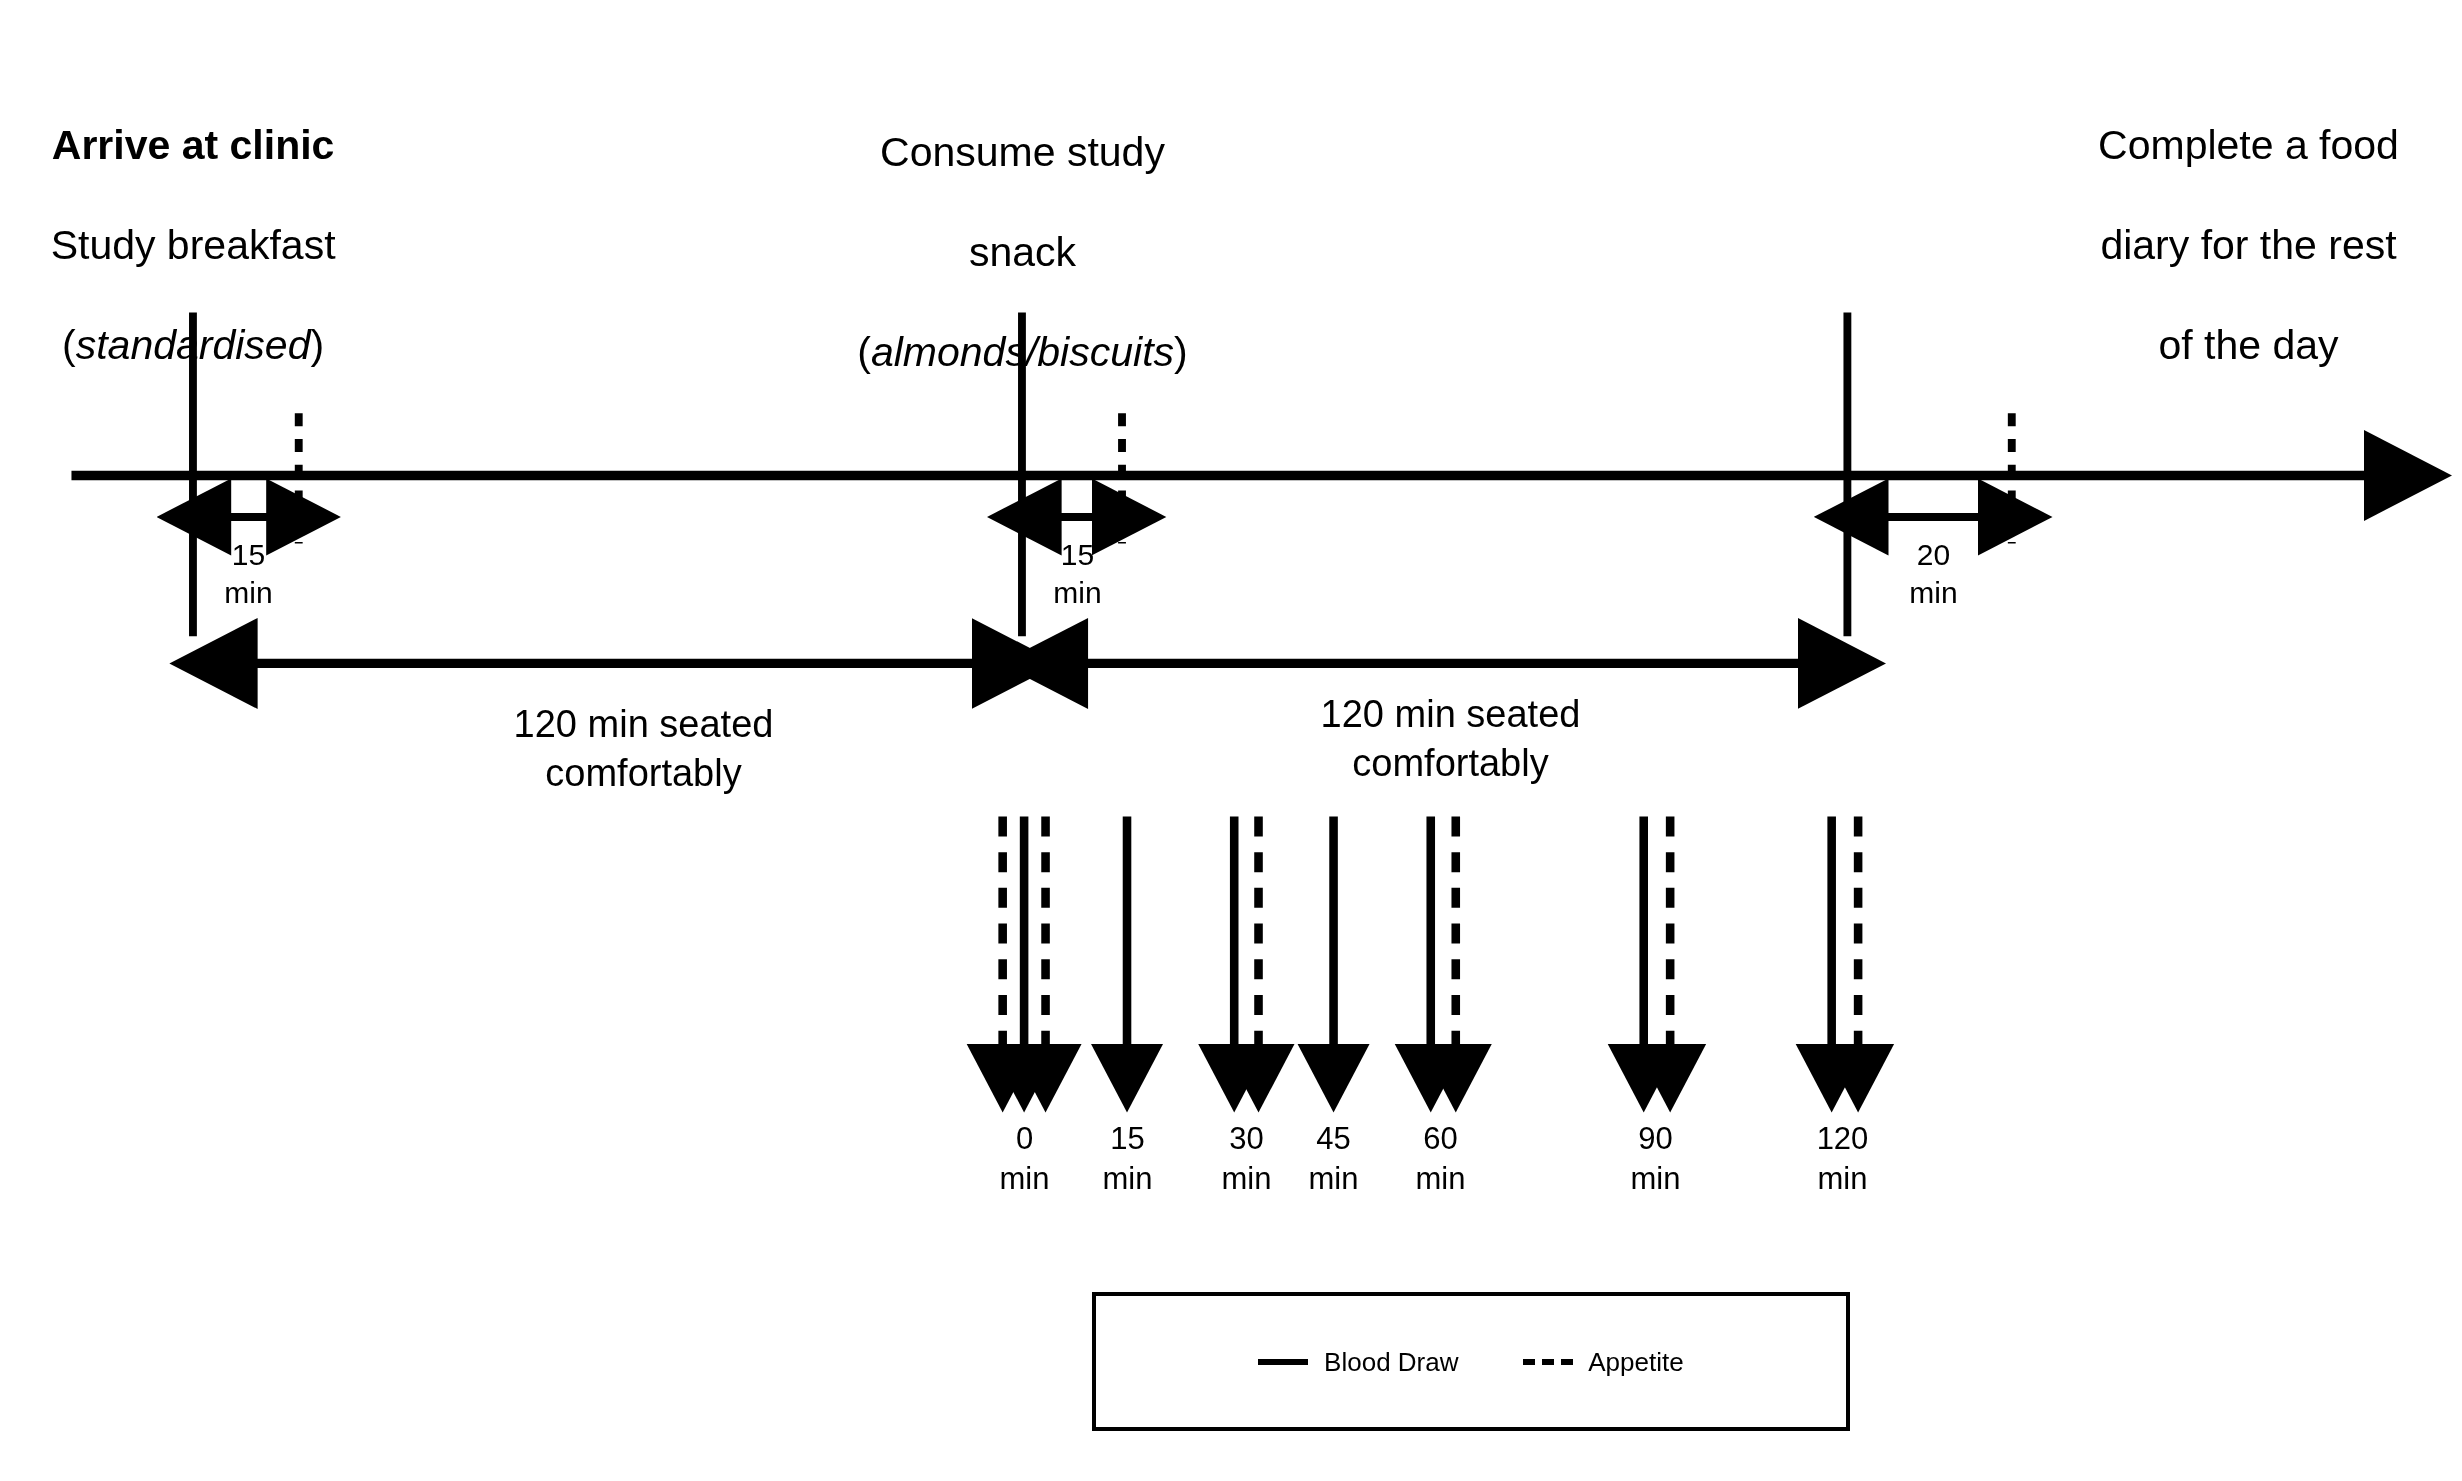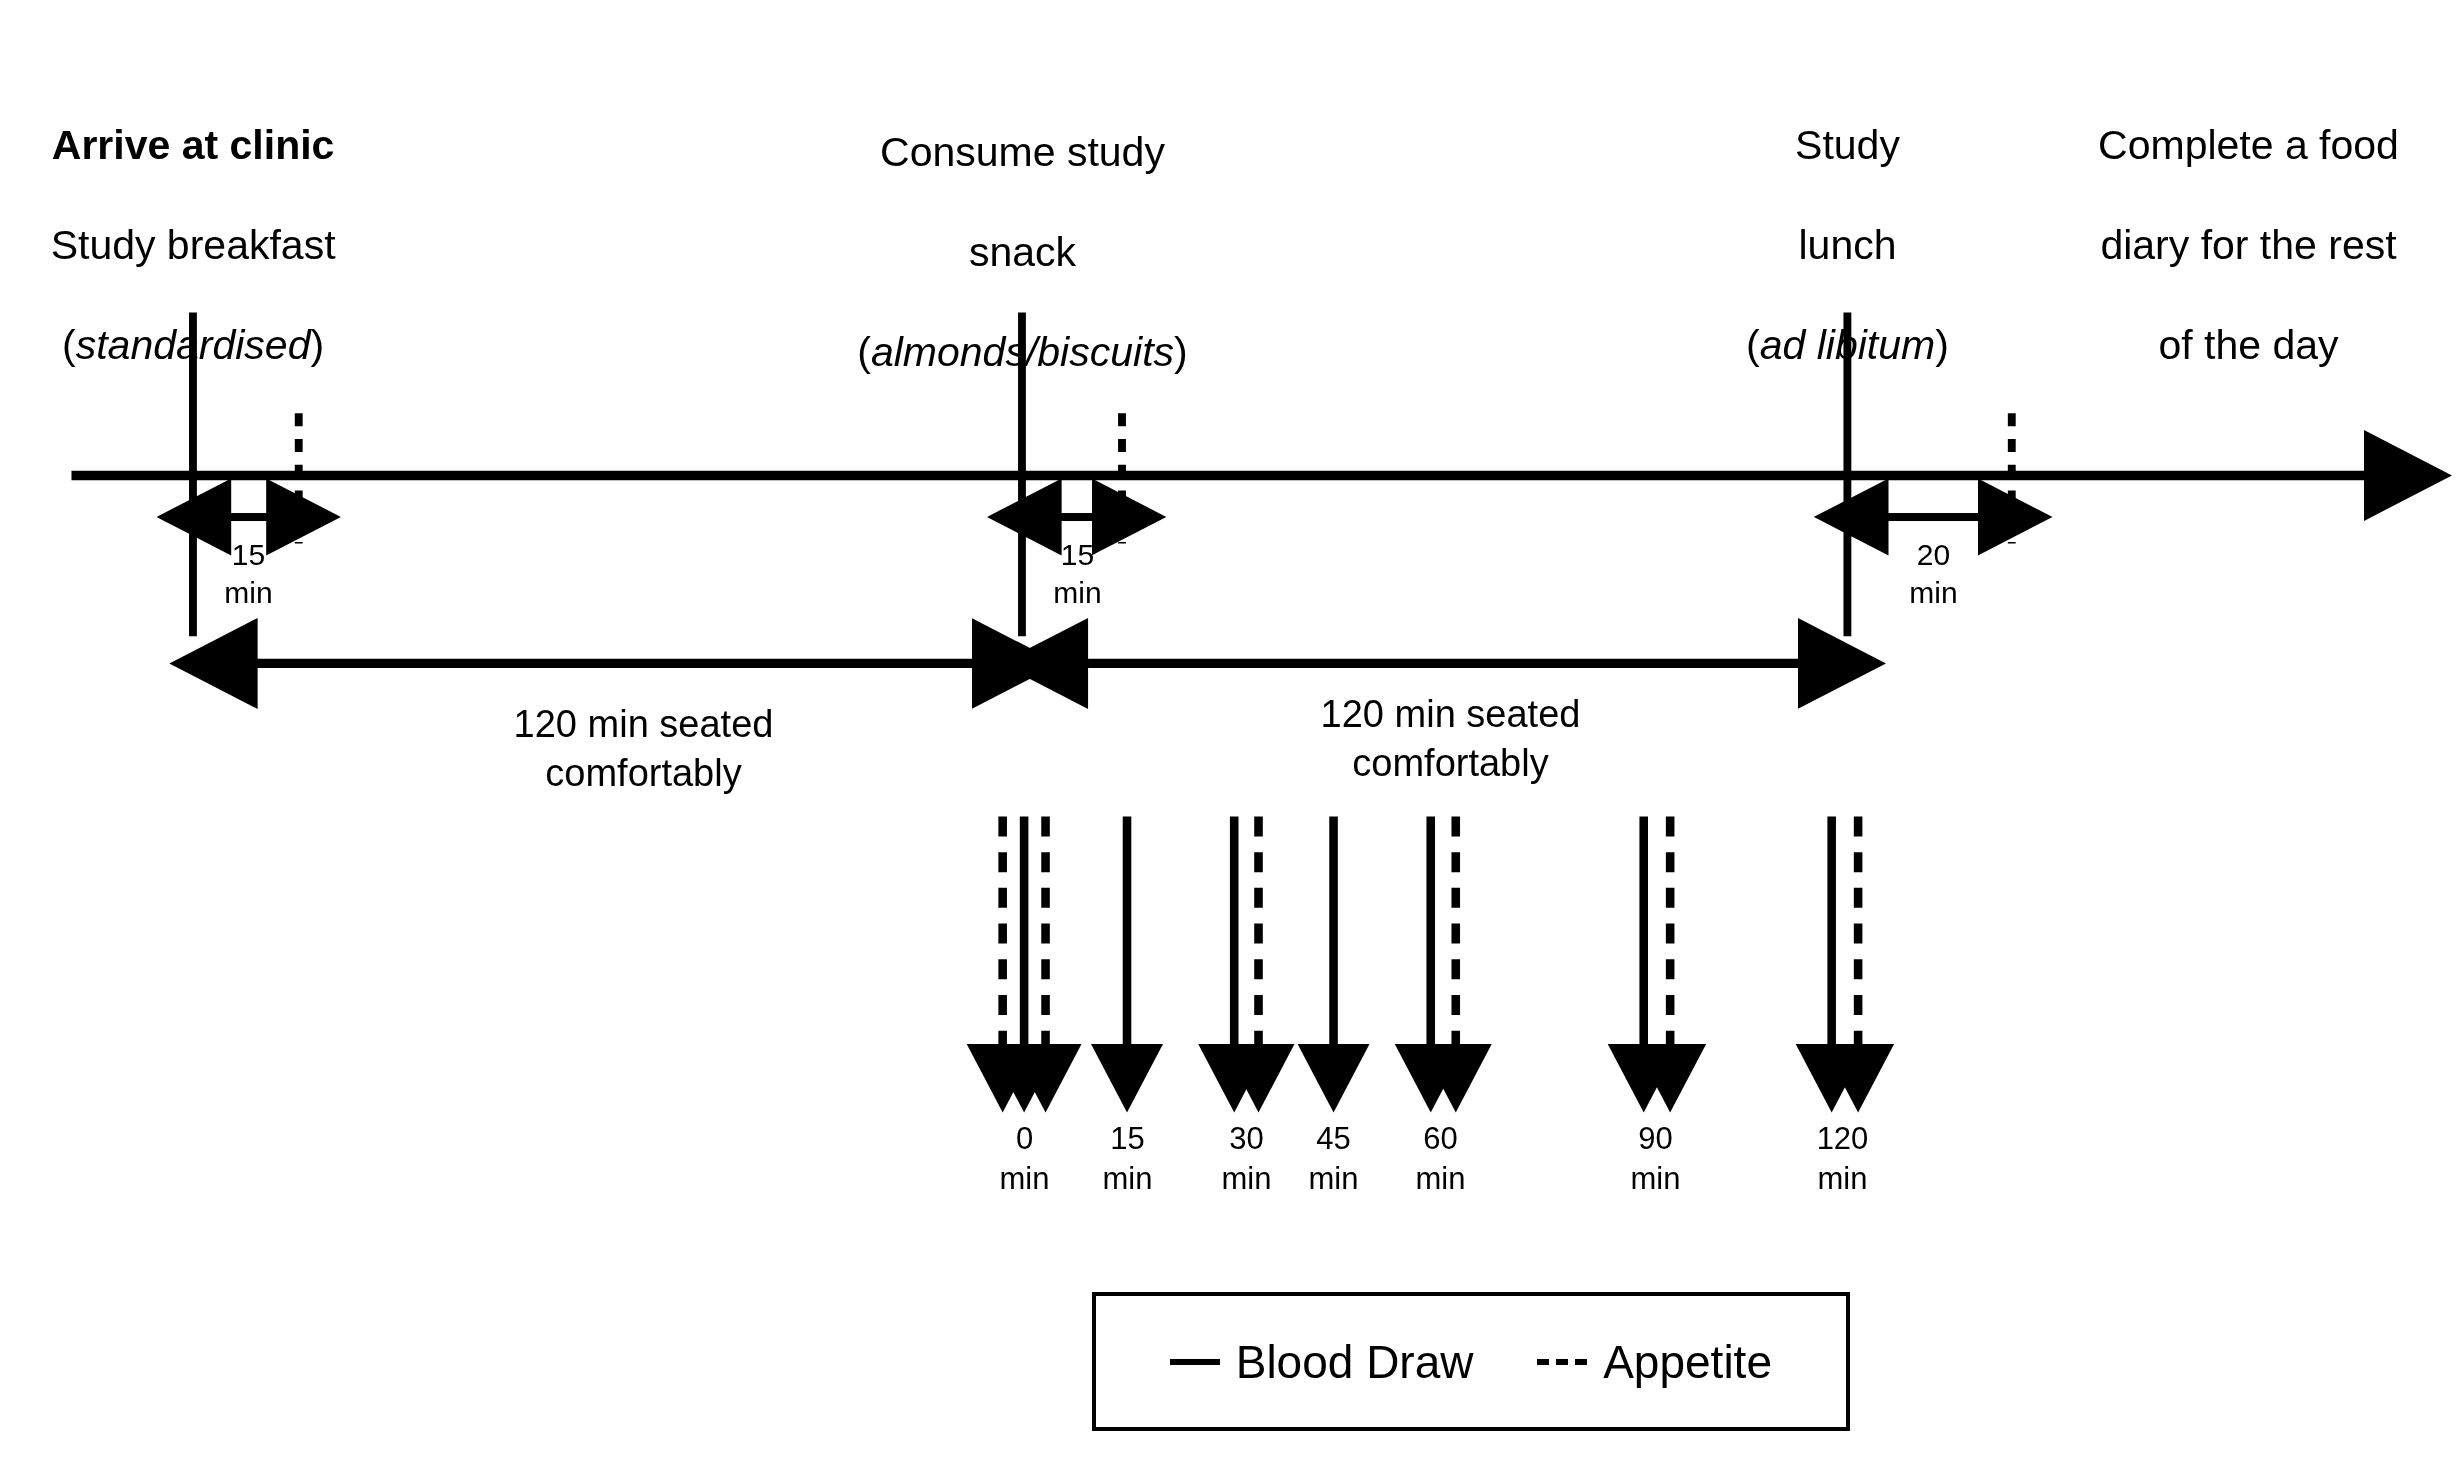--- a/index.html
+++ b/index.html
@@ -85,21 +85,21 @@
   .legend-swatch {
     width: 50px;
     height: 0;
     border-top: 6.4px solid #000;
   }
   .legend-swatch.dashed {
     border-top-style: dashed;
     border-top-width: 6.4px;
   }
   .legend-text {
-    font-size: 46px;
+    font-size: 26px;
     line-height: 1;
     color: #000;
     white-space: nowrap;
   }
 </style>
 </head>
 <body>
 
 <div id="stage">
 
@@ -197,25 +197,20 @@
     <span class="ln">Study breakfast</span>
     <span class="ln"><span>(</span><span class="ital">standardised</span><span>)</span></span>
   </div>
 
   <div class="evt-label" style="left:808px; top:77px; width:429px;">
     <span class="ln">Consume study</span>
     <span class="ln">snack</span>
     <span class="ln"><span>(</span><span class="ital">almonds/biscuits</span><span>)</span></span>
   </div>
 
-  <div class="evt-label" style="left:1665px; top:70px; width:365px;">
-    <span class="ln">Study</span>
-    <span class="ln">lunch</span>
-    <span class="ln"><span>(</span><span class="ital">ad libitum</span><span>)</span></span>
-  </div>
 
   <div class="evt-label" style="left:2034px; top:70px; width:429px;">
     <span class="ln">Complete a food</span>
     <span class="ln">diary for the rest</span>
     <span class="ln">of the day</span>
   </div>
 
   <div class="gap-label" style="left:177px; top:536px; width:143px;">
     <span class="ln">15</span>
     <span class="ln">min</span>

